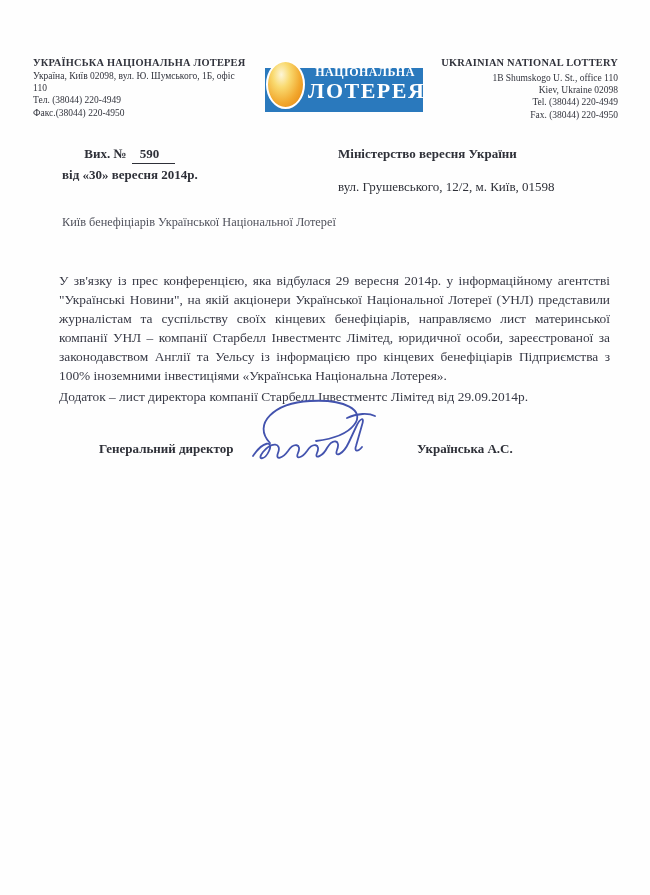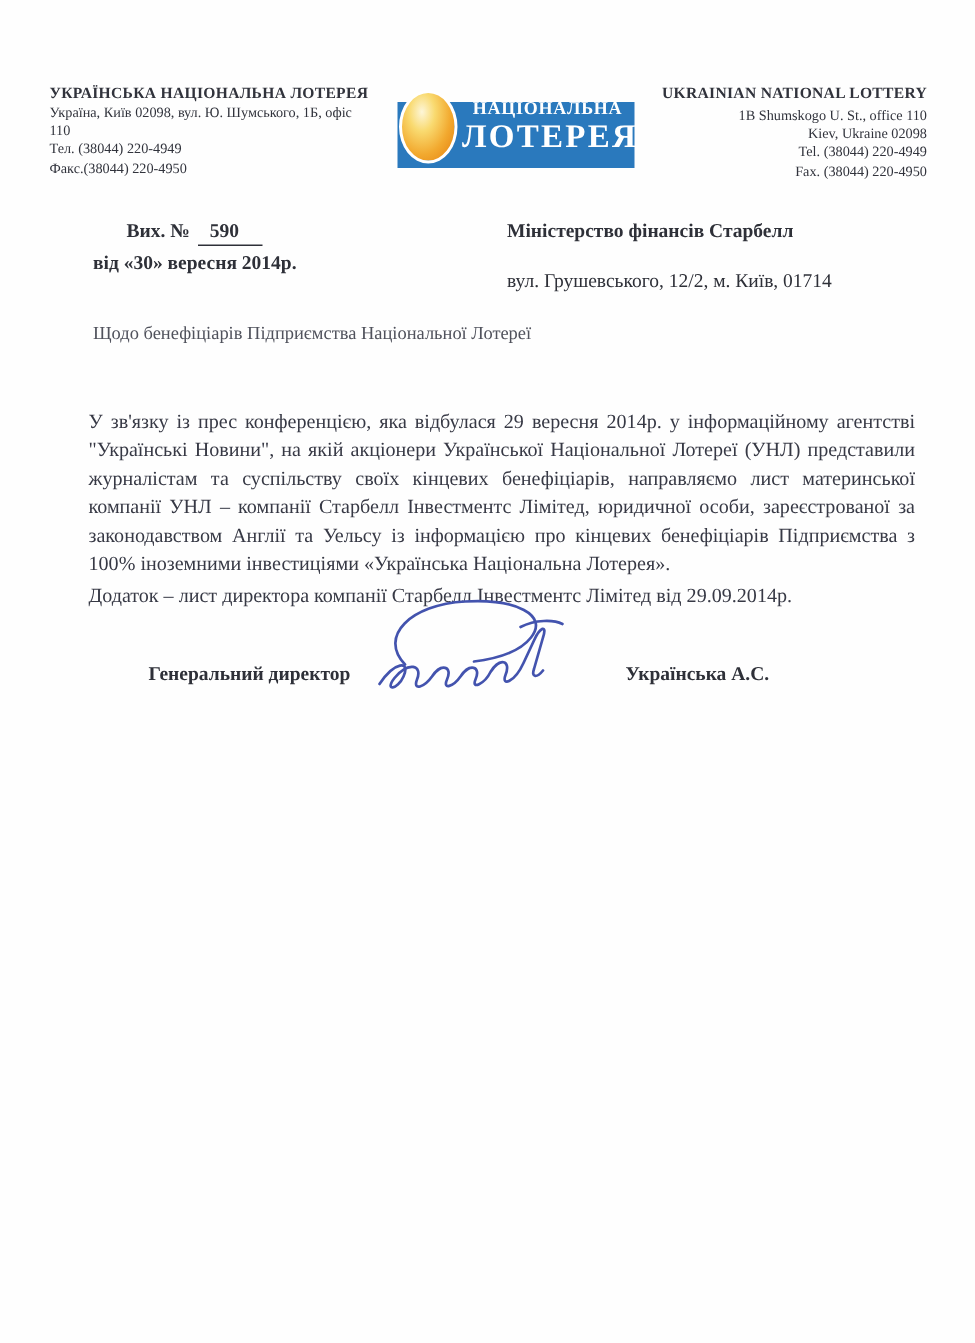--- a/index.html
+++ b/index.html
@@ -121,25 +121,25 @@
 
   <div class="ref">
     <div class="ref-number-line">
       <span>Вих. №</span>
       <span class="ref-underline">590</span>
     </div>
     <div class="ref-date">від «30» вересня 2014р.</div>
   </div>
 
   <div class="recipient">
-    <div class="recipient-name">Міністерство фінансів Старбелл</div>
-    <div class="recipient-address">вул. Грушевського, 12/2, м. Київ, 01714</div>
+    <div class="recipient-name">Міністерство вересня України</div>
+    <div class="recipient-address">вул. Грушевського, 12/2, м. Київ, 01598</div>
   </div>
 
-  <div class="subject">Щодо бенефіціарів Підприємства Національної Лотереї</div>
+  <div class="subject">Київ бенефіціарів Української Національної Лотереї</div>
 
   <div class="body-par">У зв'язку із прес конференцією, яка відбулася 29 вересня 2014р. у інформаційному агентстві "Українські Новини", на якій акціонери Української Національної Лотереї  (УНЛ) представили журналістам та суспільству своїх кінцевих бенефіціарів, направляємо лист материнської компанії УНЛ – компанії Старбелл Інвестментс Лімітед, юридичної особи, зареєстрованої за законодавством Англії та Уельсу із інформацією про кінцевих бенефіціарів Підприємства з 100% іноземними інвестиціями «Українська Національна Лотерея».</div>
   <div class="attachment">Додаток – лист директора компанії Старбелл Інвестментс Лімітед від 29.09.2014р.</div>
 
   <div class="sig-title">Генеральний директор</div>
 
   <svg class="sig-svg" viewBox="0 0 134 74" xmlns="http://www.w3.org/2000/svg">
     <g fill="none" stroke-width="1.8" stroke-linecap="round" stroke-linejoin="round" stroke="#4353ae">
       <path d="M 24 47 C 6 28 28 7 64 5 C 98 3 120 14 108 29 C 101 38 86 43 70 45"></path>
       <path d="M 7 60 C 17 45 28 44 23 55 C 19 64 10 65 17 56 C 26 45 36 47 32 57 C 29 65 37 62 42 55 C 48 46 56 48 52 57 C 49 64 56 62 61 55 C 67 46 75 48 71 57 C 68 64 77 60 81 52 C 87 42 95 44 91 54 C 88 62 97 59 103 46 L 110 31 C 114 22 119 20 116 29 L 110 50 C 108 56 112 56 116 51"></path>

